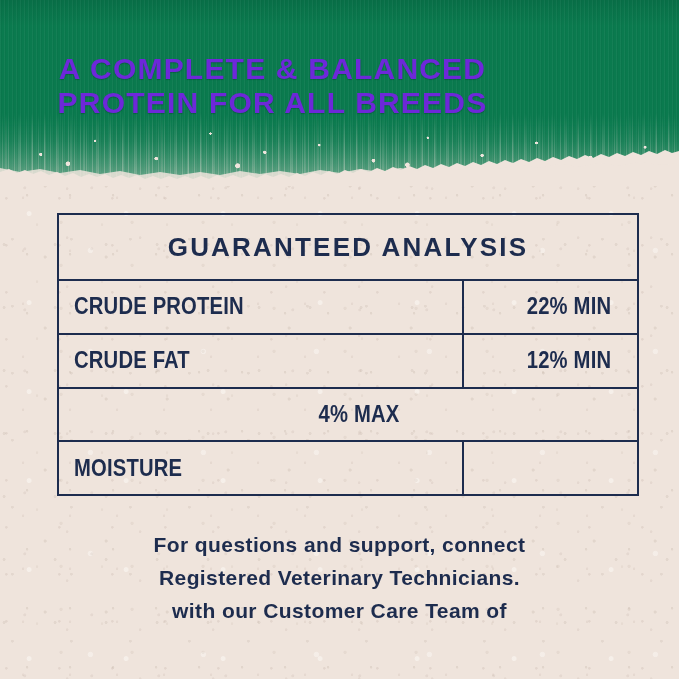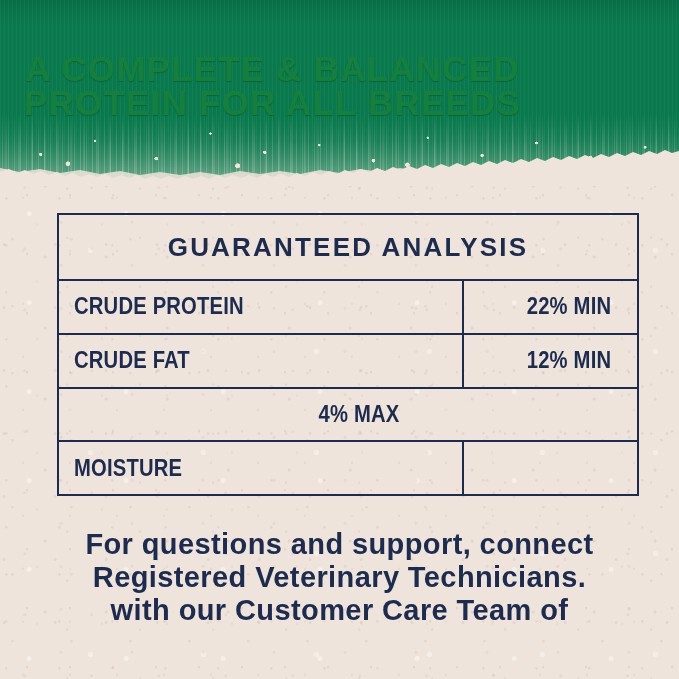--- a/index.html
+++ b/index.html
@@ -125,24 +125,24 @@
     pointer-events: none;
   }
 
   
   .headline {
     position: absolute;
     left: 0;
     top: 52px;
     width: 545px;
     text-align: center;
-    color: #15803d;
-    font-family: "Liberation Sans", sans-serif;
-    font-weight: bold;
-    font-size: 35px;
+    color: #6d28d9;
+    font-family: "Liberation Sans", sans-serif;
+    font-weight: bold;
+    font-size: 30px;
     line-height: 34px;
     letter-spacing: 1.2px;
     text-shadow: 0 1px 1px rgba(0,60,38,0.35);
   }
   .headline-line { display: block; white-space: nowrap; }
 
   
   .analysis-table {
     position: absolute;
     left: 57px;
@@ -211,21 +211,21 @@
   
   .support-text {
     position: absolute;
     left: 0;
     top: 528px;
     width: 679px;
     text-align: center;
     color: #1d2c4e;
     font-family: "Liberation Sans", sans-serif;
     font-weight: bold;
-    font-size: 29px;
+    font-size: 21px;
     line-height: 33px;
     letter-spacing: 0.4px;
   }
   .support-line { display: block; white-space: nowrap; }
 </style>
 </head>
 <body>
 
 <div id="packaging-panel">
 

